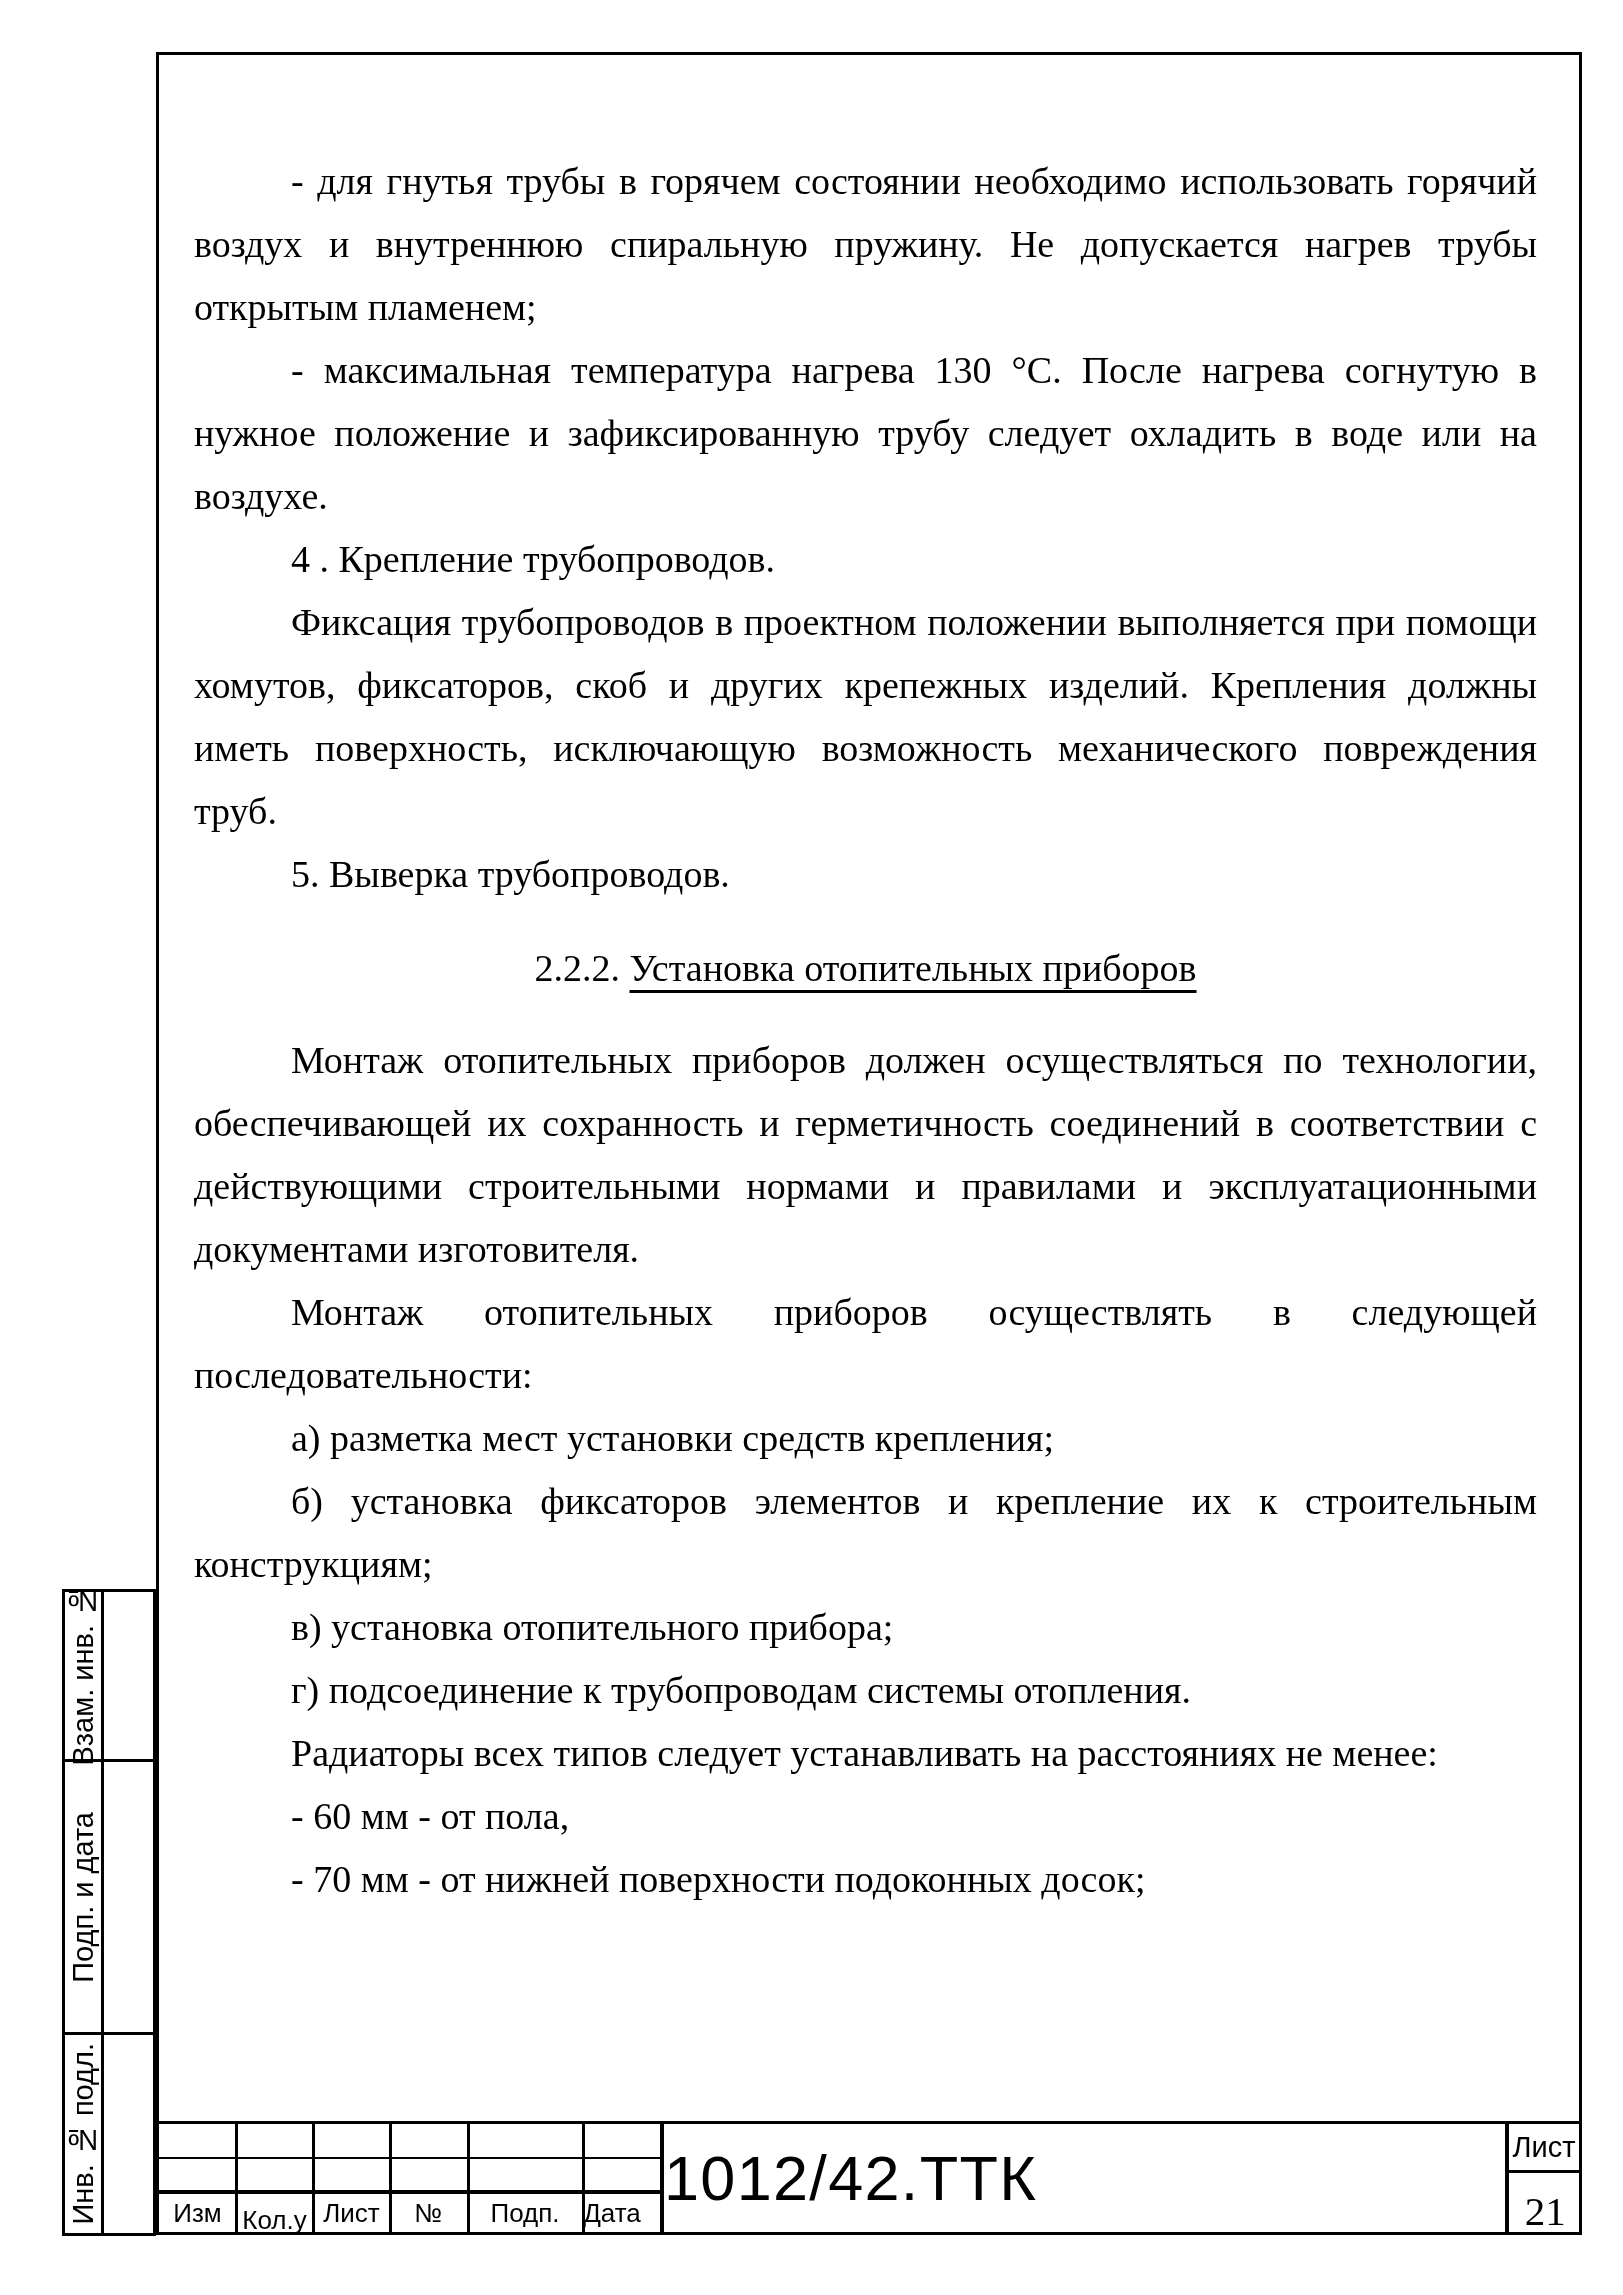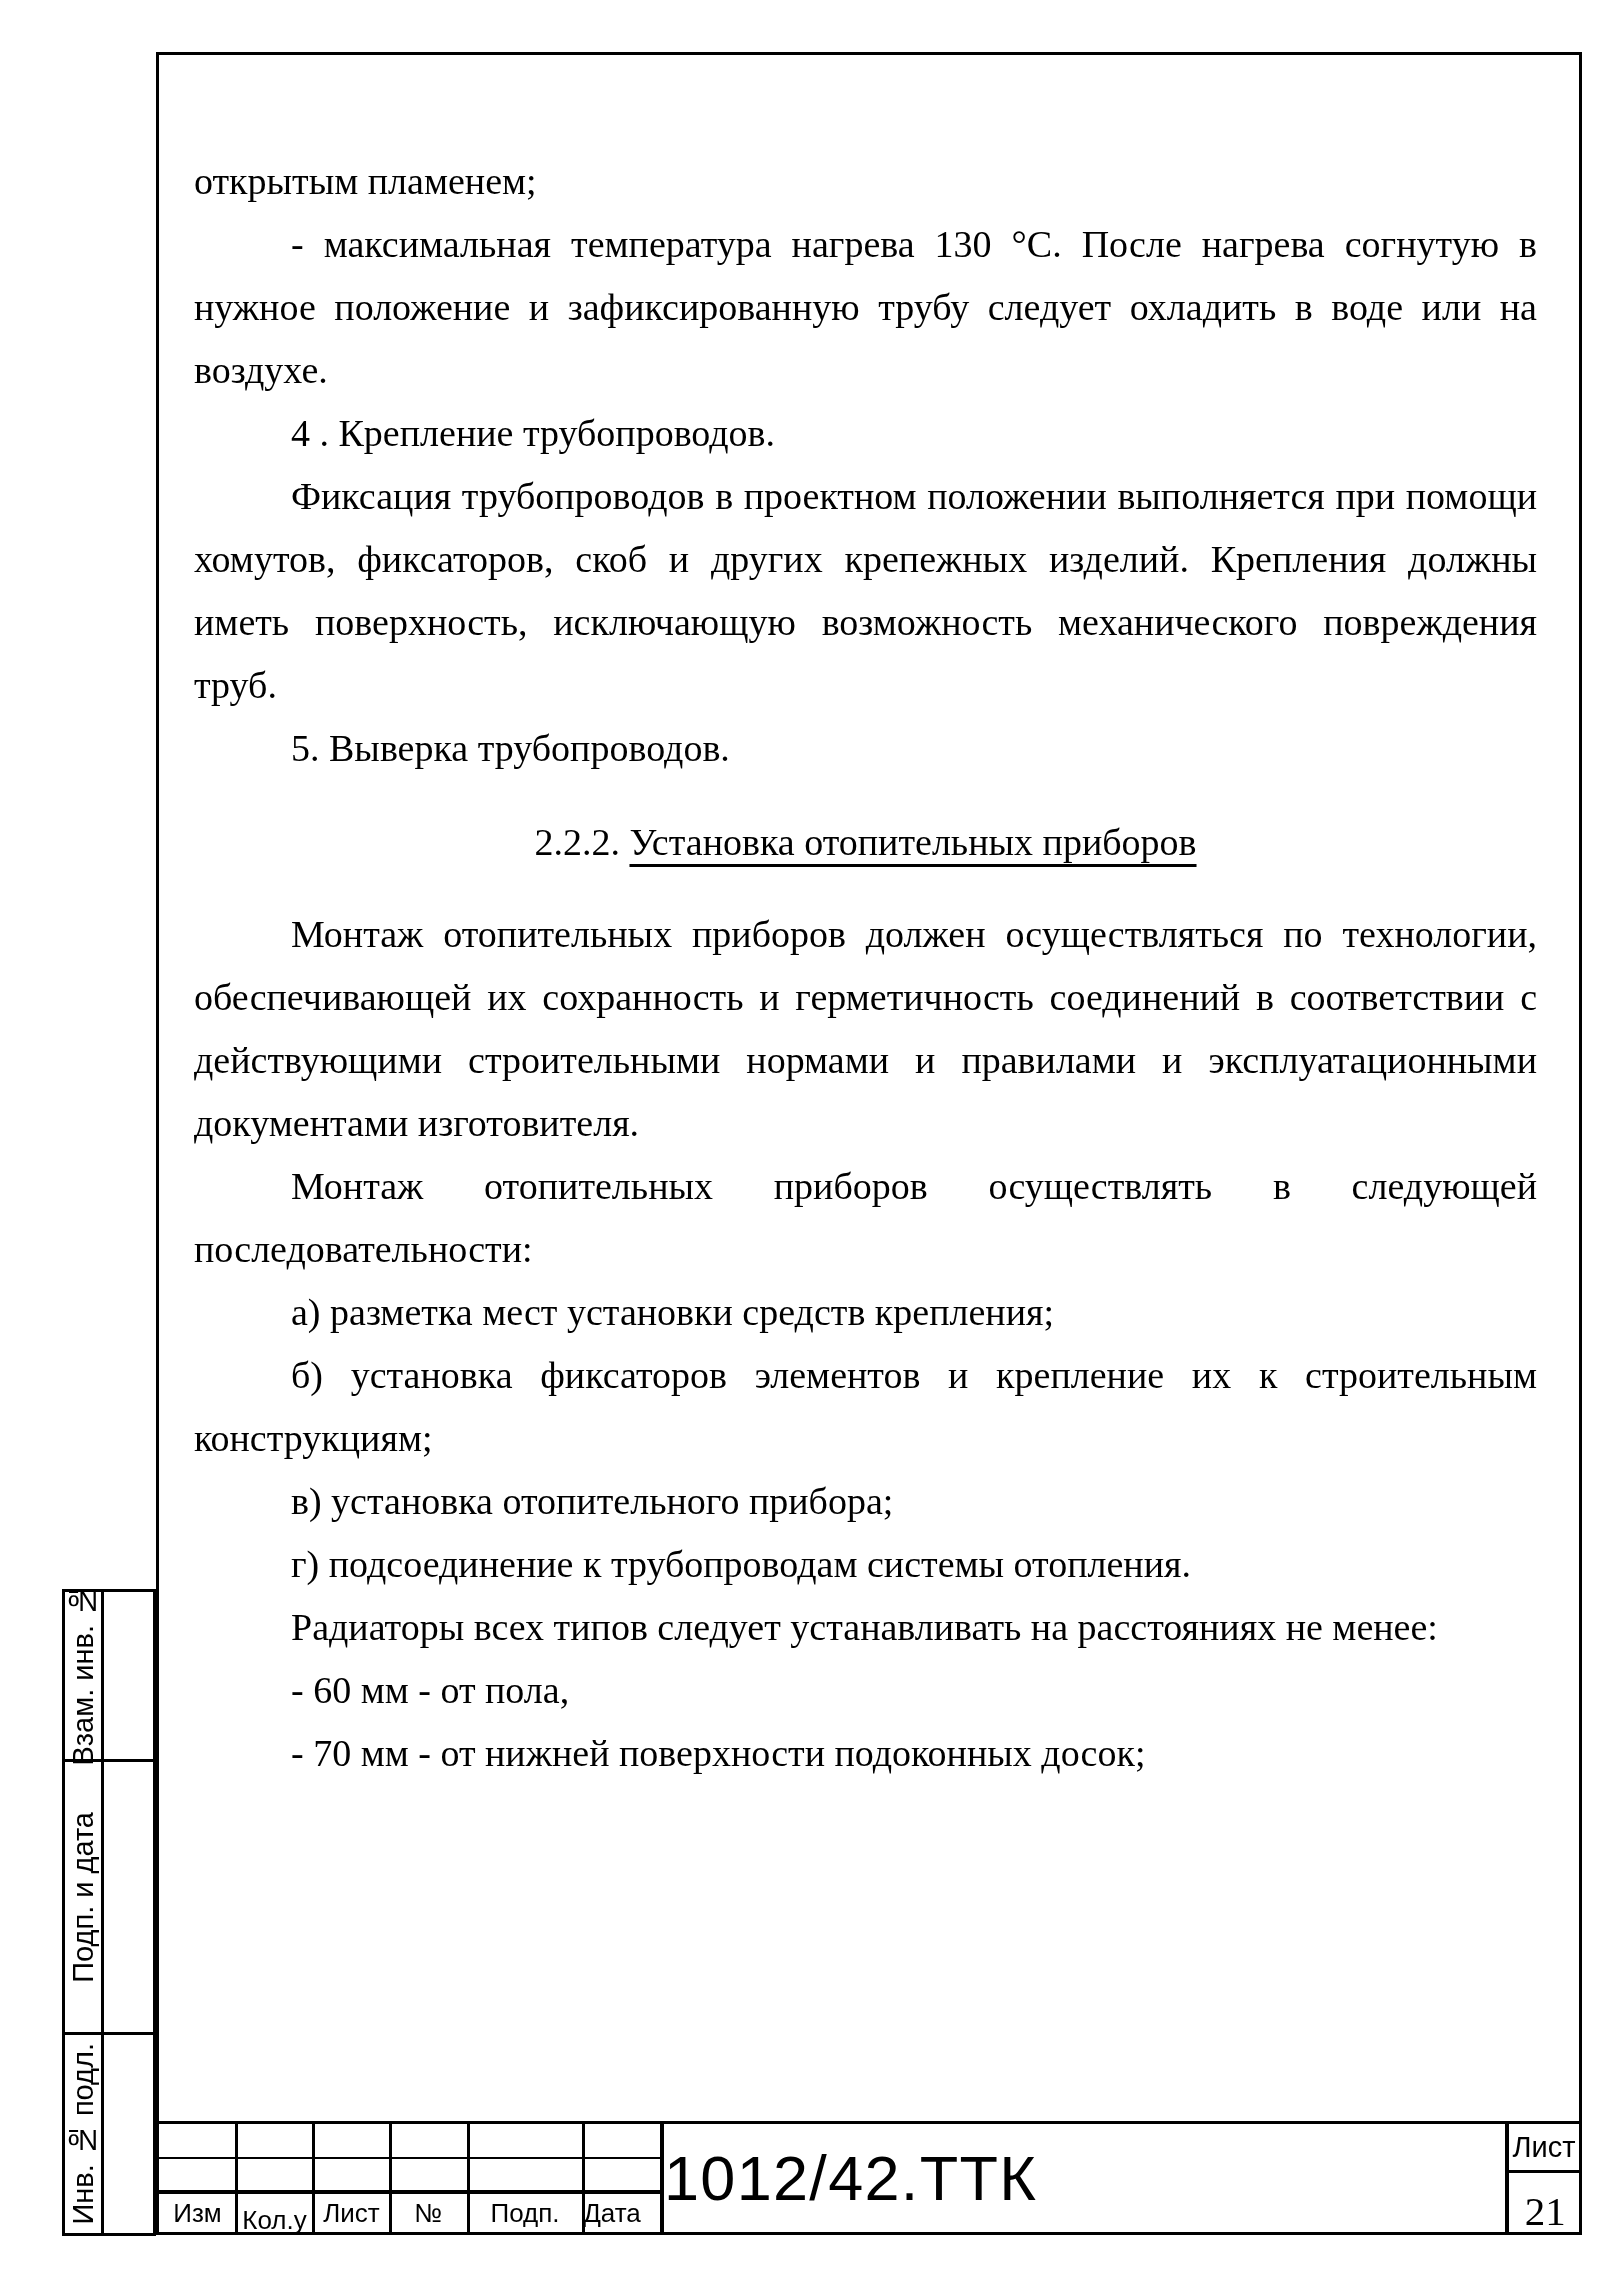--- a/index.html
+++ b/index.html
@@ -78,20 +78,22 @@
     </div>
     <div class="sb-cell" style="top:443px; bottom:0;">
       <span>Инв. № подл.</span>
     </div>
   </div>
 
   <div class="frame">
 
     <div class="doc-body">
         <div>
+          <div class="line j ind">- для гнутья трубы в горячем состоянии необходимо использовать горячий</div>
+          <div class="line j">воздух и внутреннюю спиральную пружину. Не допускается нагрев трубы</div>
           <div class="line">открытым пламенем;</div>
         </div>
         <div>
           <div class="line j ind">- максимальная температура нагрева 130 °С. После нагрева согнутую в</div>
           <div class="line j">нужное положение и зафиксированную трубу следует охладить в воде или на</div>
           <div class="line">воздухе.</div>
         </div>
         <div>
           <div class="line ind">4 . Крепление трубопроводов.</div>
         </div>

